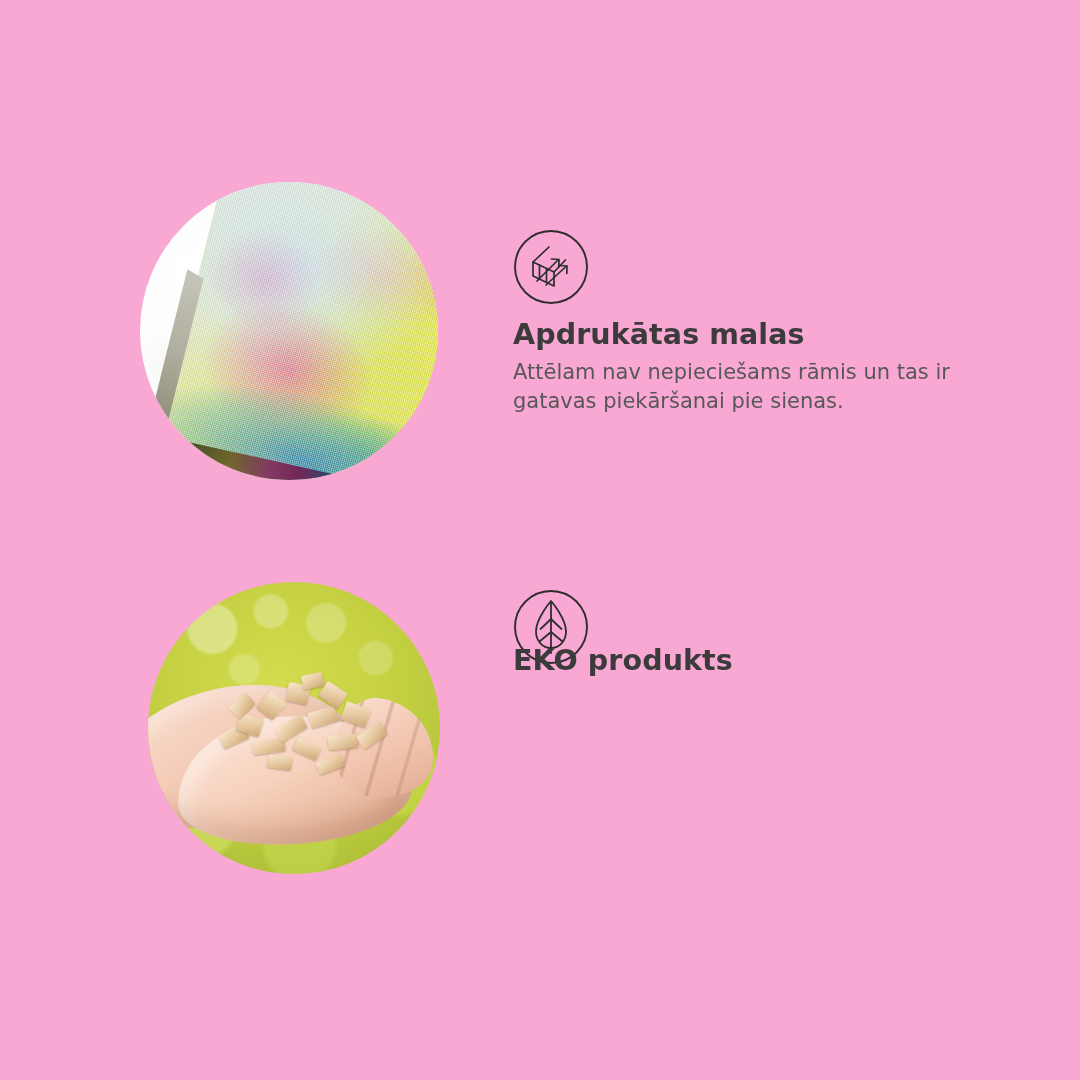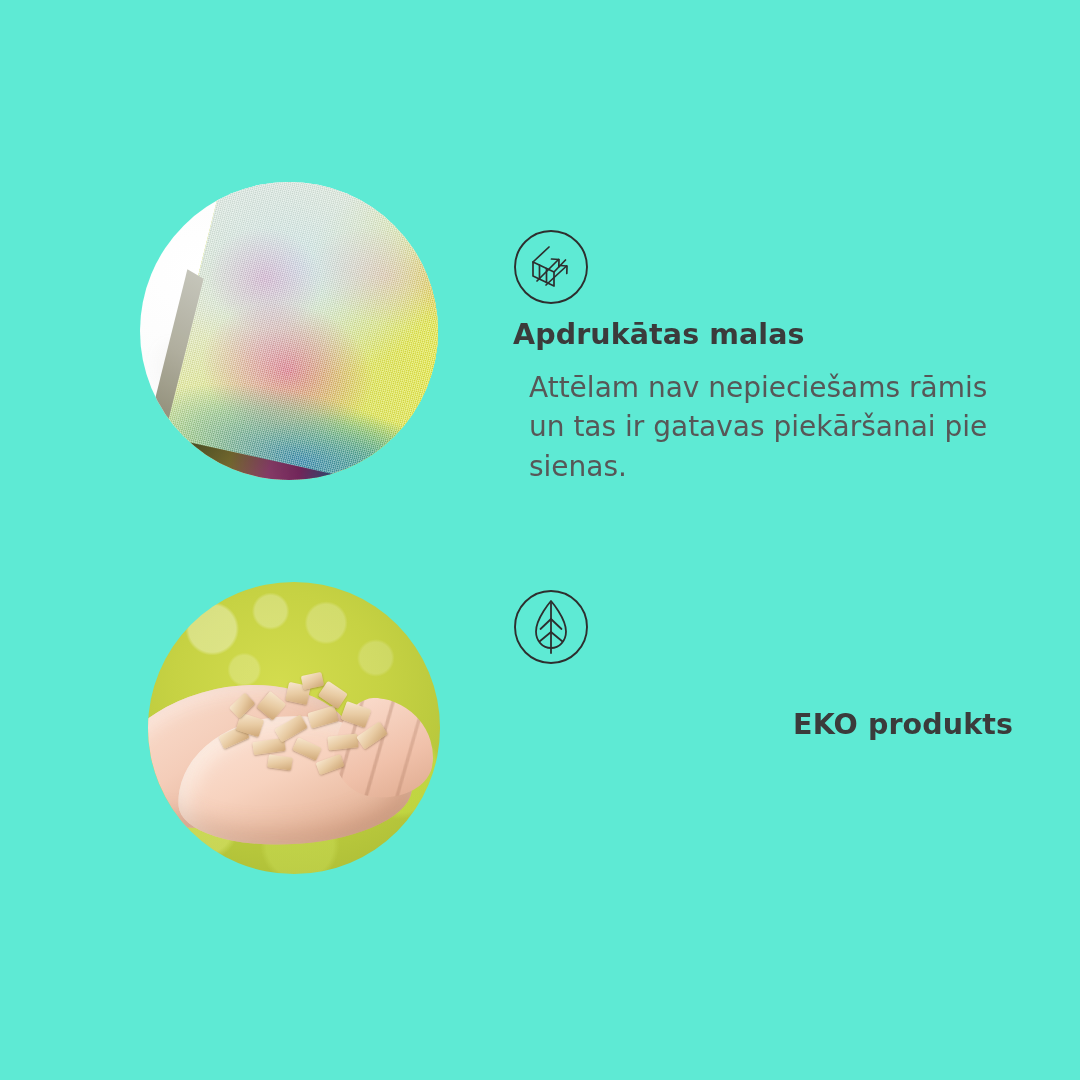--- a/index.html
+++ b/index.html
@@ -13,21 +13,21 @@
     background: #f1f1f1;
     font-family: "DejaVu Sans", "Liberation Sans", sans-serif;
     overflow: hidden;
     position: relative;
   }
 
   .page {
     position: relative;
     width: 1080px;
     height: 1080px;
-    background: #5eead4;
+    background: #f9a8d4;
   }
 
   
   .photo-wrap {
     position: absolute;
     border-radius: 50%;
     overflow: hidden;
   }
   .photo-1 {
     left: 140px;
@@ -210,33 +210,33 @@
     width: 76px;
     height: 76px;
   }
   .icon-1 { left: 513px; top: 229px; }
   .icon-2 { left: 513px; top: 589px; }
   .icon-circle svg { display: block; width: 76px; height: 76px; }
 
   
   .text-col { position: absolute; left: 513px; }
   .text-1 { top: 318px; width: 500px; }
-  .text-2 { top: 708px; width: 500px; text-align: right; }
+  .text-2 { top: 644px; width: 500px; }
 
   .feature-title {
     margin: 0 0 6px 0;
     font-size: 28.5px;
     font-weight: 700;
     color: #3b3b3b;
     letter-spacing: 0.1px;
     line-height: 1.18;
   }
   .feature-desc {
-    margin: 16px;
-    font-size: 28px;
+    margin: 0;
+    font-size: 21px;
     font-weight: 400;
     color: #575757;
     line-height: 1.42;
     max-width: 480px;
   }
 </style>
 </head>
 <body>
 
 <div class="page">

